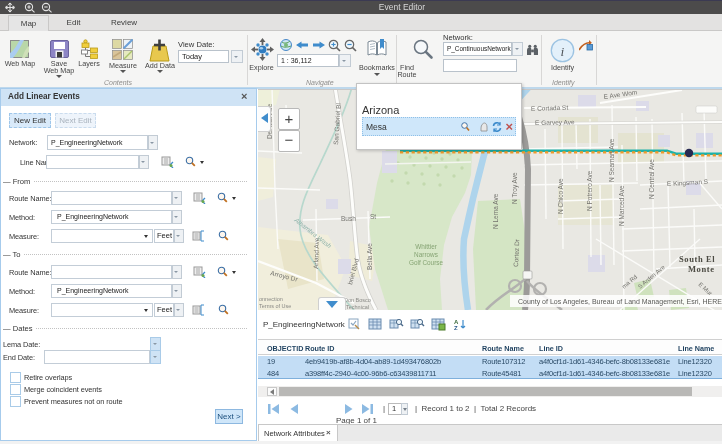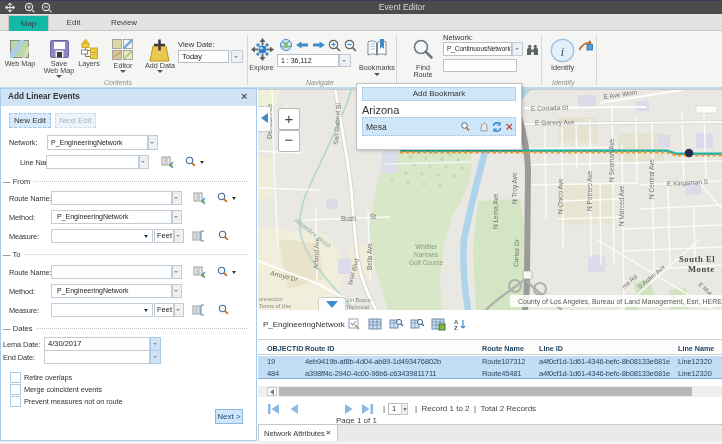--- a/index.html
+++ b/index.html
@@ -6,21 +6,21 @@
  font-family:"Liberation Sans",sans-serif;-webkit-font-smoothing:antialiased;}
 #page *{box-sizing:border-box;}
 .abs{position:absolute;}
 
 #topbar{left:0;top:0;width:722px;height:14px;background:#4c4b4b;border-top:1px solid #3b3a52;}
 #title{left:0;top:1px;width:804px;text-align:center;color:#d8d8d8;font-size:8.5px;line-height:13px;}
 
 #tabstrip{left:0;top:14px;width:722px;height:17px;background:#e3e2e1;border-bottom:1px solid #c9c8c7;
  background-image:radial-gradient(#d4d3d2 14%,transparent 16%);background-size:4px 4px;}
 .tab{position:absolute;top:0;height:16px;font-size:8px;color:#3c3c3c;text-align:center;line-height:16px;}
-#tab-map{left:8px;width:41px;height:17px;background:#14b8a6;border:1px solid #c9c8c7;border-bottom:none;}
+#tab-map{left:8px;width:41px;height:17px;background:#e5e5e5;border:1px solid #c9c8c7;border-bottom:none;}
 
 #ribbon{left:0;top:31px;width:722px;height:58px;background:#f5f5f4;border-bottom:2px solid #bed8ec;
  background-image:radial-gradient(#eaeae9 12%,transparent 14%);background-size:4px 4px;}
 .rdiv{position:absolute;top:4px;height:50px;width:1px;background:#d8d7d6;}
 .rlabel{position:absolute;font-size:7px;font-style:italic;color:#8f8e8d;}
 .ilabel{position:absolute;font-size:7.2px;color:#444;text-align:center;line-height:7.2px;}
 .caret{position:absolute;width:0;height:0;border-left:3px solid transparent;border-right:3px solid transparent;border-top:3px solid #555;}
 .combo{position:absolute;background:#fff;border:1px solid #b9c2cb;}
 .combotext{font-size:7.5px;color:#222;padding-left:3px;overflow:hidden;white-space:nowrap;}
 .arrbtn{position:absolute;background:#eef1f4;border:1px solid #c2cbd4;}
@@ -96,21 +96,21 @@
       <g stroke="#8a8a8a" stroke-width="0.7">
         <rect x="0.5" y="0.5" width="9" height="9" fill="#ddd9a3"></rect>
         <rect x="11.5" y="0.5" width="9" height="9" fill="#eef3f6"></rect>
         <rect x="0.5" y="11.5" width="9" height="9" fill="#d9c49a"></rect>
         <rect x="11.5" y="11.5" width="9" height="9" fill="#e6e9c0"></rect>
       </g>
       <path d="M11.5,9.5 L20.5,0.5" stroke="#6aa0d8" stroke-width="2"></path>
       <path d="M1,18 L9,13" stroke="#c2a97a" stroke-width="1.5"></path>
       <path d="M12,20 L20,12" stroke="#a9c46a" stroke-width="1.5"></path>
     </svg>
-  <div class="ilabel" style="left:104px;top:62px;width:38px;">Editor</div>
+  <div class="ilabel" style="left:104px;top:62px;width:38px;">Measure</div>
   <div class="caret" style="left:120px;top:70px;"></div>
   <svg class="abs" style="left:149px;top:39px" width="21" height="23">
       <path d="M4,7 L17,7 L20,22 L1,22 Z" fill="#e8c84e" stroke="#b99b18"></path>
       <path d="M9.2,0.5 L11.8,0.5 L11.8,4.7 L16,4.7 L16,7.3 L11.8,7.3 L11.8,11.5 L9.2,11.5 L9.2,7.3 L5,7.3 L5,4.7 L9.2,4.7 Z" fill="#3f3f3f"></path>
     </svg>
   <div class="ilabel" style="left:141px;top:62px;width:38px;">Add Data</div>
   <div class="caret" style="left:157px;top:70px;"></div>
   <div class="abs" style="left:178px;top:40px;font-size:7.6px;color:#333;">View Date:</div>
   <div class="combo" style="left:178px;top:50px;width:51px;height:13px;">
       <div class="combotext" style="line-height:11px;">Today</div>
@@ -171,21 +171,21 @@
       <path d="M3,5.5 L8,4.5 M3,8 L8,7 M3,10.5 L8,9.5" stroke="#b0bcc6" fill="none"></path>
     </svg>
   <div class="ilabel" style="left:357px;top:64px;width:40px;">Bookmarks</div>
   <div class="caret" style="left:374px;top:73px;"></div>
   <div class="rlabel" style="left:306px;top:79px;">Navigate</div>
 
   <svg class="abs" style="left:412px;top:38px" width="22" height="22">
       <circle cx="9" cy="9" r="6.5" fill="#f5f8fa" stroke="#6a7580" stroke-width="1.5"></circle>
       <path d="M13.8,13.8 L19.5,19.5" stroke="#6a7580" stroke-width="2.6" stroke-linecap="round"></path>
     </svg>
-  <div class="ilabel" style="left:404px;top:64px;width:38px;">Find<br>Route</div>
+  <div class="ilabel" style="left:388px;top:64px;width:38px;">Find<br>Route</div>
   <div class="abs" style="left:443px;top:33px;font-size:7.6px;color:#333;">Network:</div>
   <div class="combo" style="left:443px;top:42px;width:69px;height:14px;">
       <div class="combotext" style="font-size:6.4px;line-height:12px;">P_ContinuousNetwork</div>
     </div>
   <div class="arrbtn" style="left:512px;top:42px;width:11px;height:14px;"></div>
   <svg class="abs" style="left:527px;top:44px" width="11" height="12" viewBox="0 0 12 13">
       <g fill="#5c6166">
         <path d="M1,4 L4.5,4 L4.5,12 L0,12 L0,6 Z"></path>
         <path d="M11,4 L7.5,4 L7.5,12 L12,12 L12,6 Z"></path>
         <rect x="4.5" y="6" width="3" height="3"></rect>
@@ -480,37 +480,33 @@
       <path d="M2.5,4 L6.5,4 M2.5,6 L6.5,6 M2.5,8 L6.5,8" stroke="#aaa"></path>
       <path d="M9,1 L9,11 M9,1 L12,1 M9,11 L12,11" stroke="#3f8ccc" fill="none"></path>
     </svg>
   <svg class="abs" style="left:218px;top:304px" width="11" height="11">
       <circle cx="4.5" cy="4.5" r="3.2" fill="#fdf6ee" stroke="#3a6ea5" stroke-width="1.1"></circle>
       <path d="M6.9,6.9 L9.8,9.8" stroke="#c07020" stroke-width="1.8"></path>
     </svg>
   <div class="psep" style="left:3px;top:324px;">— Dates</div>
   <div class="sepline" style="left:36px;top:328px;width:211px;"></div>
   <div class="plabel" style="left:3px;top:340px;">Lema Date:</div>
-  <div class="pcombo" style="left:44px;top:337px;width:106px;height:14px;">
-      <div class="combotext" style="line-height:12px;">4/30/2017</div>
-    </div>
   <div class="arrbtn" style="left:150px;top:337px;width:11px;height:14px;background:#cfe3f5;border-color:#a9cbe8;"></div>
   <div class="plabel" style="left:3px;top:353px;">End Date:</div>
   <div class="pcombo" style="left:44px;top:350px;width:106px;height:14px;"></div>
   <div class="arrbtn" style="left:150px;top:350px;width:11px;height:14px;background:#cfe3f5;border-color:#a9cbe8;"></div>
   <div class="cb" style="left:10px;top:372px;"></div>
   <div class="plabel" style="left:24px;top:373px;">Retire overlaps</div>
   <div class="cb" style="left:10px;top:384px;"></div>
   <div class="plabel" style="left:24px;top:385px;">Merge coincident events</div>
   <div class="cb" style="left:10px;top:396px;"></div>
   <div class="plabel" style="left:24px;top:397px;">Prevent measures not on route</div>
   <div class="btn" style="left:215px;top:409px;width:28px;height:15px;background:#cfe6f9;border:1px solid #8db8e0;line-height:13px;color:#1c4f7d;">Next &gt;</div>
 
   <div class="abs" style="left:356px;top:83px;width:166px;height:67px;background:#fff;border:1px solid #c3c3c3;box-shadow:1px 1px 3px rgba(0,0,0,0.2);"></div>
-  <div class="btn" style="left:362px;top:87px;width:154px;height:14px;background:#cfe7fa;border:1px dotted #8fc0e8;line-height:12px;color:#333;font-size:8px;">Add Bookmark</div>
   <div class="abs" style="left:362px;top:104px;font-size:11px;color:#333;">Arizona</div>
   <div class="abs" style="left:362px;top:117px;width:154px;height:19px;background:#cfe7fa;border:1px dotted #8fc0e8;"></div>
   <div class="abs" style="left:366px;top:122px;font-size:8.5px;color:#333;">Mesa</div>
   <svg class="abs" style="left:461px;top:122px" width="52" height="10">
     <circle cx="3.5" cy="3.5" r="2.8" fill="#fdf6ee" stroke="#3f72a8" stroke-width="1"></circle>
       <path d="M5.6,5.6 L8,8.5" stroke="#c07020" stroke-width="1.6"></path>
     <g transform="translate(18,0)">
         <path d="M2,6 C2,3 4,1 5.5,1 C7,1 8,3 8,5 L8,9 L2,9 Z" fill="#e8e8e8" stroke="#8a8a8a" stroke-width="0.8"></path>
       </g>
     <g transform="translate(31,0)" fill="none" stroke="#3f8ccc" stroke-width="1.6">

